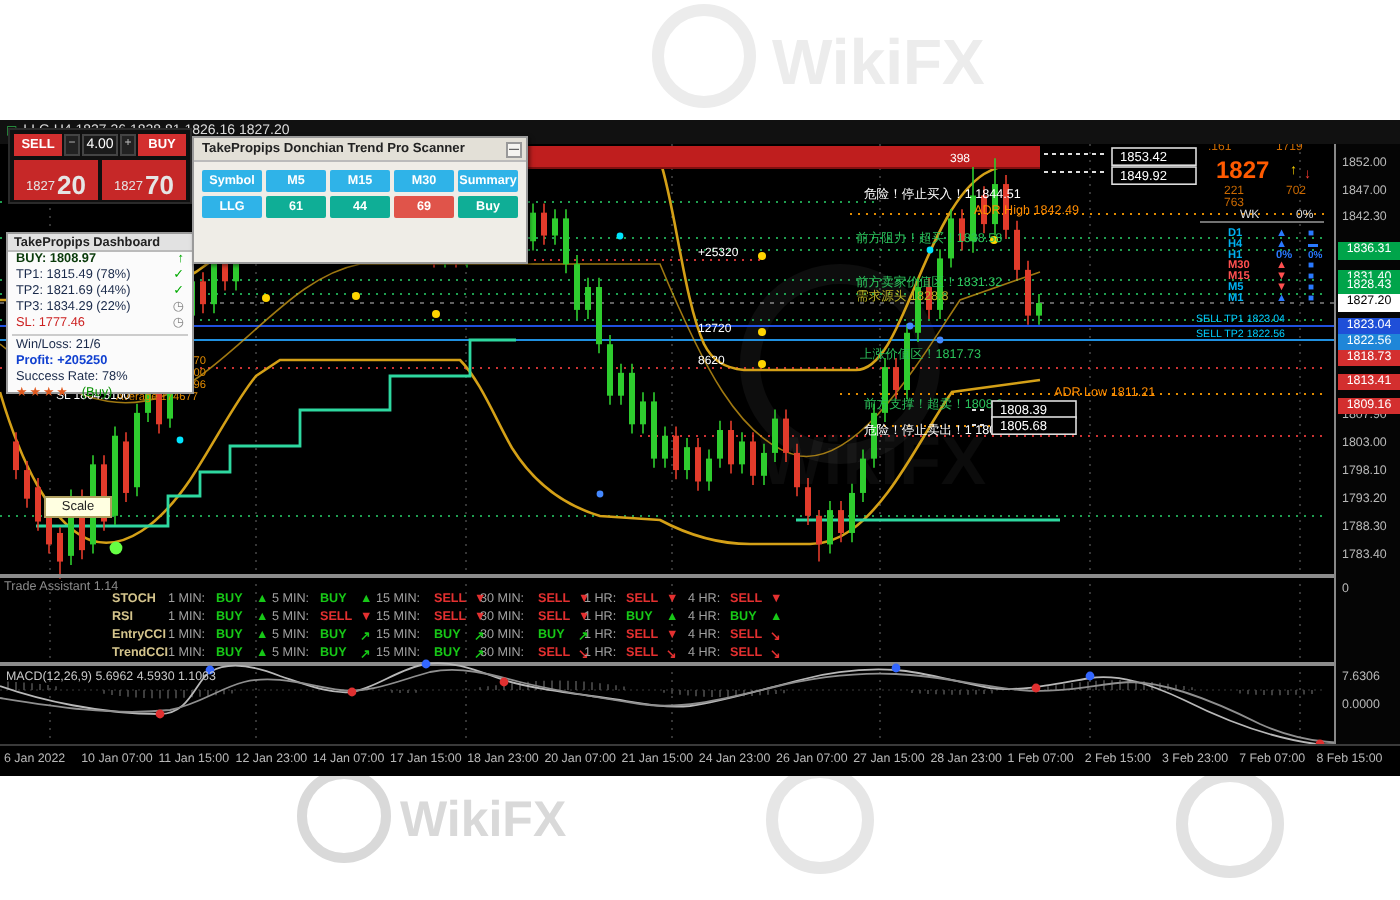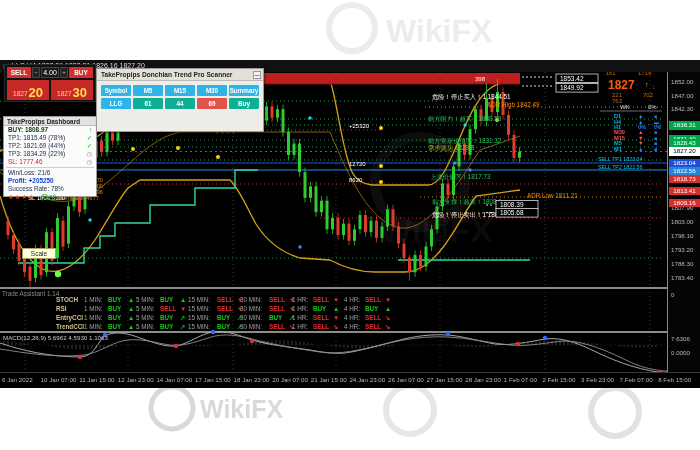--- a/index.html
+++ b/index.html
@@ -25,21 +25,21 @@
   
   .oneclick{left:4px;top:64px;width:92px;height:38px;background:#101010;border:1px solid #2a2a2a;}
   .oc-row1{position:absolute;left:2px;top:2px;width:86px;height:11px;display:flex;gap:1px;}
   .oc-btn{background:#d32f2f;color:#fff;font-size:6.5px;font-weight:bold;line-height:11px;
           text-align:center;flex:0 0 24px;}
   .oc-sm{background:#222;border:1px solid #444;color:#bbb;font-size:6px;line-height:9px;
          text-align:center;flex:0 0 8px;}
   .oc-vol{background:#1a1a1a;border:1px solid #444;color:#fff;font-size:7px;line-height:9px;
           text-align:center;flex:1;}
   .oc-prices{position:absolute;left:2px;top:15px;width:86px;height:20px;display:flex;gap:2px;}
-  .oc-price{flex:1;background:#c62828;color:#fde047;display:flex;align-items:flex-end;
+  .oc-price{flex:1;background:#c62828;color:#e5e5e5;display:flex;align-items:flex-end;
             justify-content:center;padding-bottom:1px;}
   .oc-price .sm{font-size:6.5px;margin-right:1px;line-height:10px;}
   .oc-price .big{font-size:13px;font-weight:bold;line-height:13px;}
   
   .dash{left:3px;top:116px;width:94px;height:81px;background:#fbfbfb;border:1px solid #9a9a9a;
         font-size:6.4px;color:#1a2a4a;}
   .dash .hdr{background:#e2e2e2;border-bottom:1px solid #bbb;height:9px;line-height:9px;
              padding-left:3px;font-weight:bold;color:#222;}
   .dash .row{position:relative;height:8px;line-height:8px;padding-left:4px;}
   .dash .row .ic{position:absolute;right:4px;top:0;}
@@ -650,21 +650,21 @@
       <div class="oc-sm">+</div>
       <div class="oc-btn">BUY</div>
     </div>
     <div class="oc-prices">
       <div class="oc-price">
         <span class="sm">1827</span>
         <span class="big">20</span>
       </div>
       <div class="oc-price">
         <span class="sm">1827</span>
-        <span class="big">30</span>
+        <span class="big">70</span>
       </div>
     </div>
   </div>
 
   <div class="abs dash">
     <div class="hdr">TakePropips Dashboard</div>
     <div id="dashrows">
         <div class="row buy"><span>BUY: 1808.97</span><span class="ic ic-up">↑</span></div>
         <div class="row "><span>TP1: 1815.49 (78%)</span><span class="ic ic-check">✓</span></div>
         <div class="row "><span>TP2: 1821.69 (44%)</span><span class="ic ic-check">✓</span></div>

